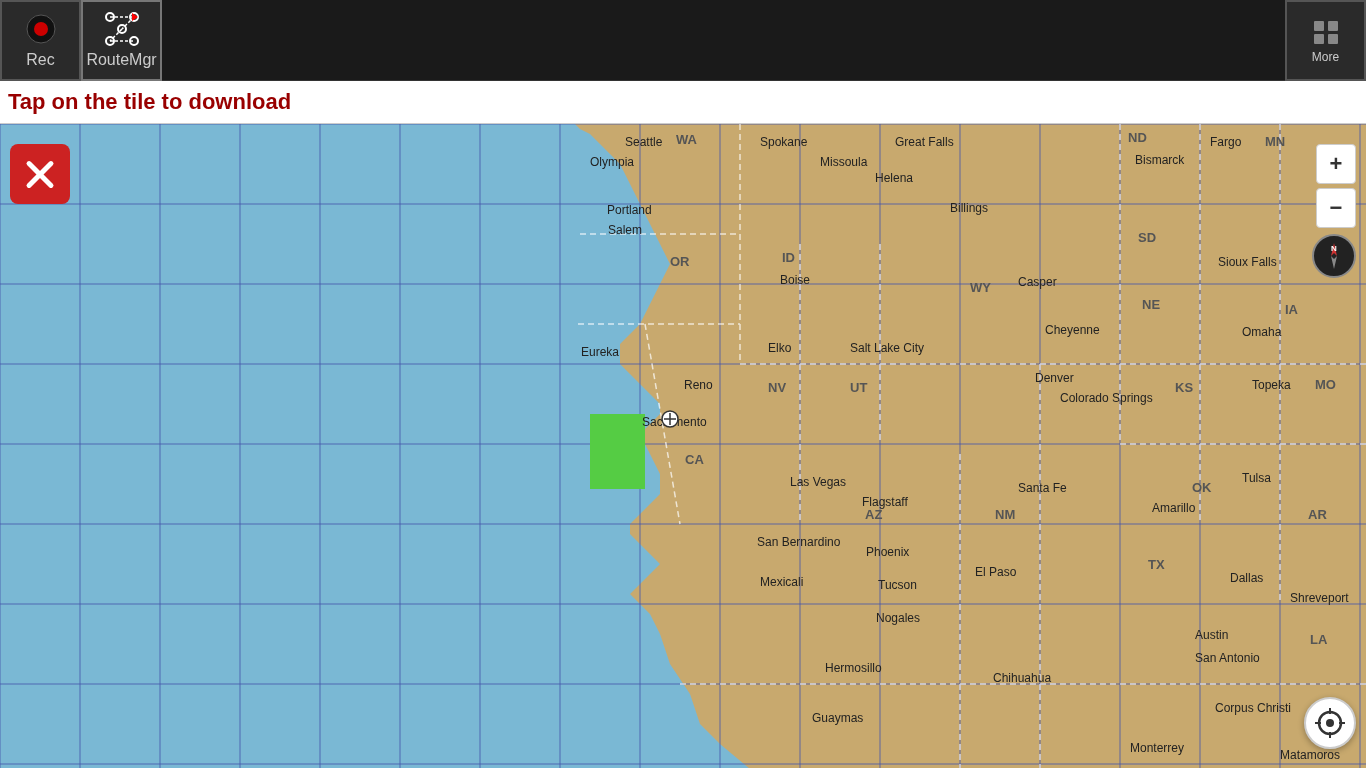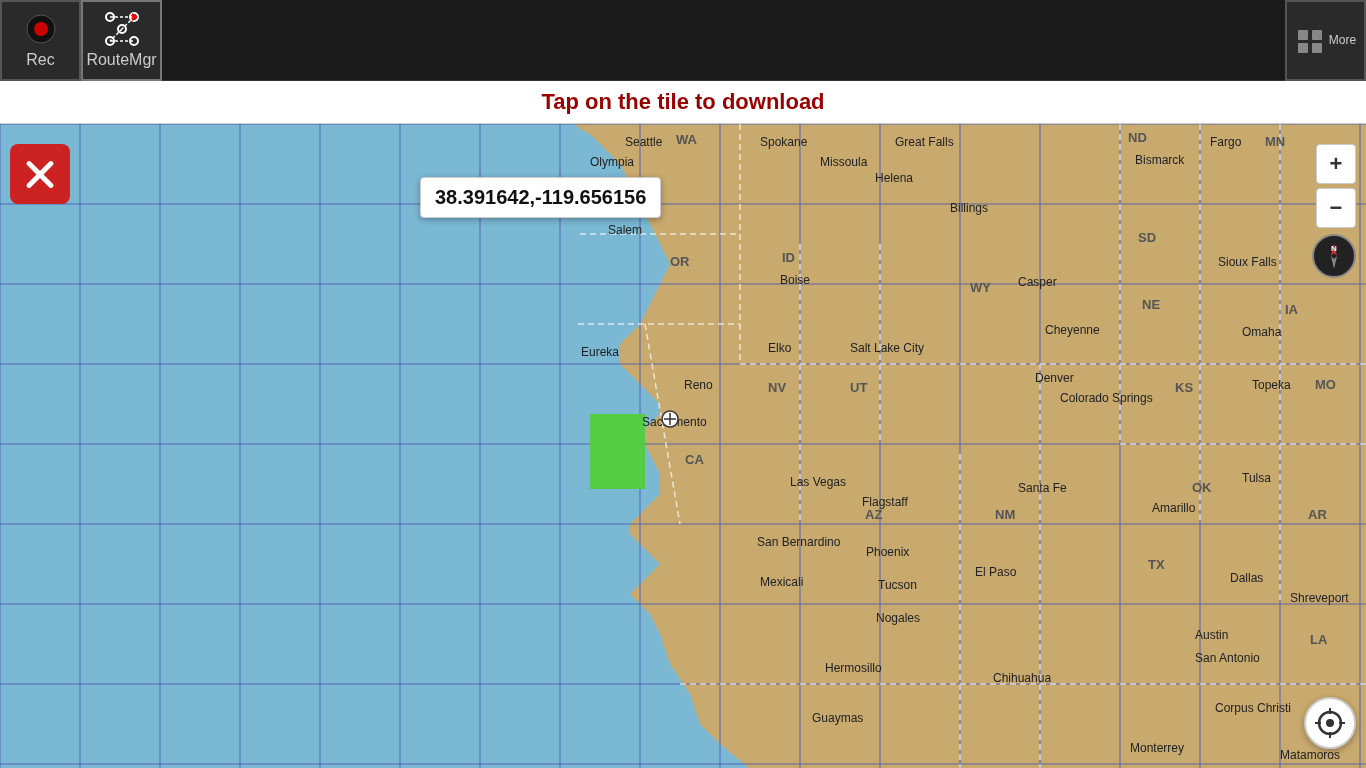--- a/index.html
+++ b/index.html
@@ -31,37 +31,36 @@
       flex-shrink: 0;
     }
     .tool-btn.active {
       background: #2a2a2a;
       border-color: #777;
     }
     .tool-btn svg { width: 36px; height: 36px; }
     .spacer { flex: 1; }
     .more-btn {
       display: flex;
-      flex-direction: row;
+      flex-direction: column;
       align-items: center;
       justify-content: center;
       width: 81px;
       height: 81px;
       border: 2px solid #555;
       background: #2a2a2a;
       color: #ccc;
       cursor: pointer;
       font-size: 12px;
       gap: 4px;
     }
 
     
     #banner {
       background: white;
-      text-align: center;
       padding: 8px;
       font-size: 22px;
       font-weight: bold;
       color: #990000;
       border-bottom: 1px solid #ccc;
       position: relative;
       z-index: 10;
     }
 
     
@@ -375,23 +374,20 @@
 
     <g transform="translate(670, 295)">
       <circle cx="0" cy="0" r="8" fill="white" stroke="#333" stroke-width="1.5"></circle>
       <line x1="-6" y1="0" x2="6" y2="0" stroke="#333" stroke-width="1.5"></line>
       <line x1="0" y1="-6" x2="0" y2="6" stroke="#333" stroke-width="1.5"></line>
     </g>
   </svg>
 
   <div id="close-btn"></div>
 
-  <div id="coord-popup">
-    <span>38.391642,-119.656156</span>
-  </div>
 
   <div id="zoom-controls">
     <div class="zoom-btn">
       <span>+</span>
     </div>
     <div class="zoom-btn">
       <span>−</span>
     </div>
   </div>
 

